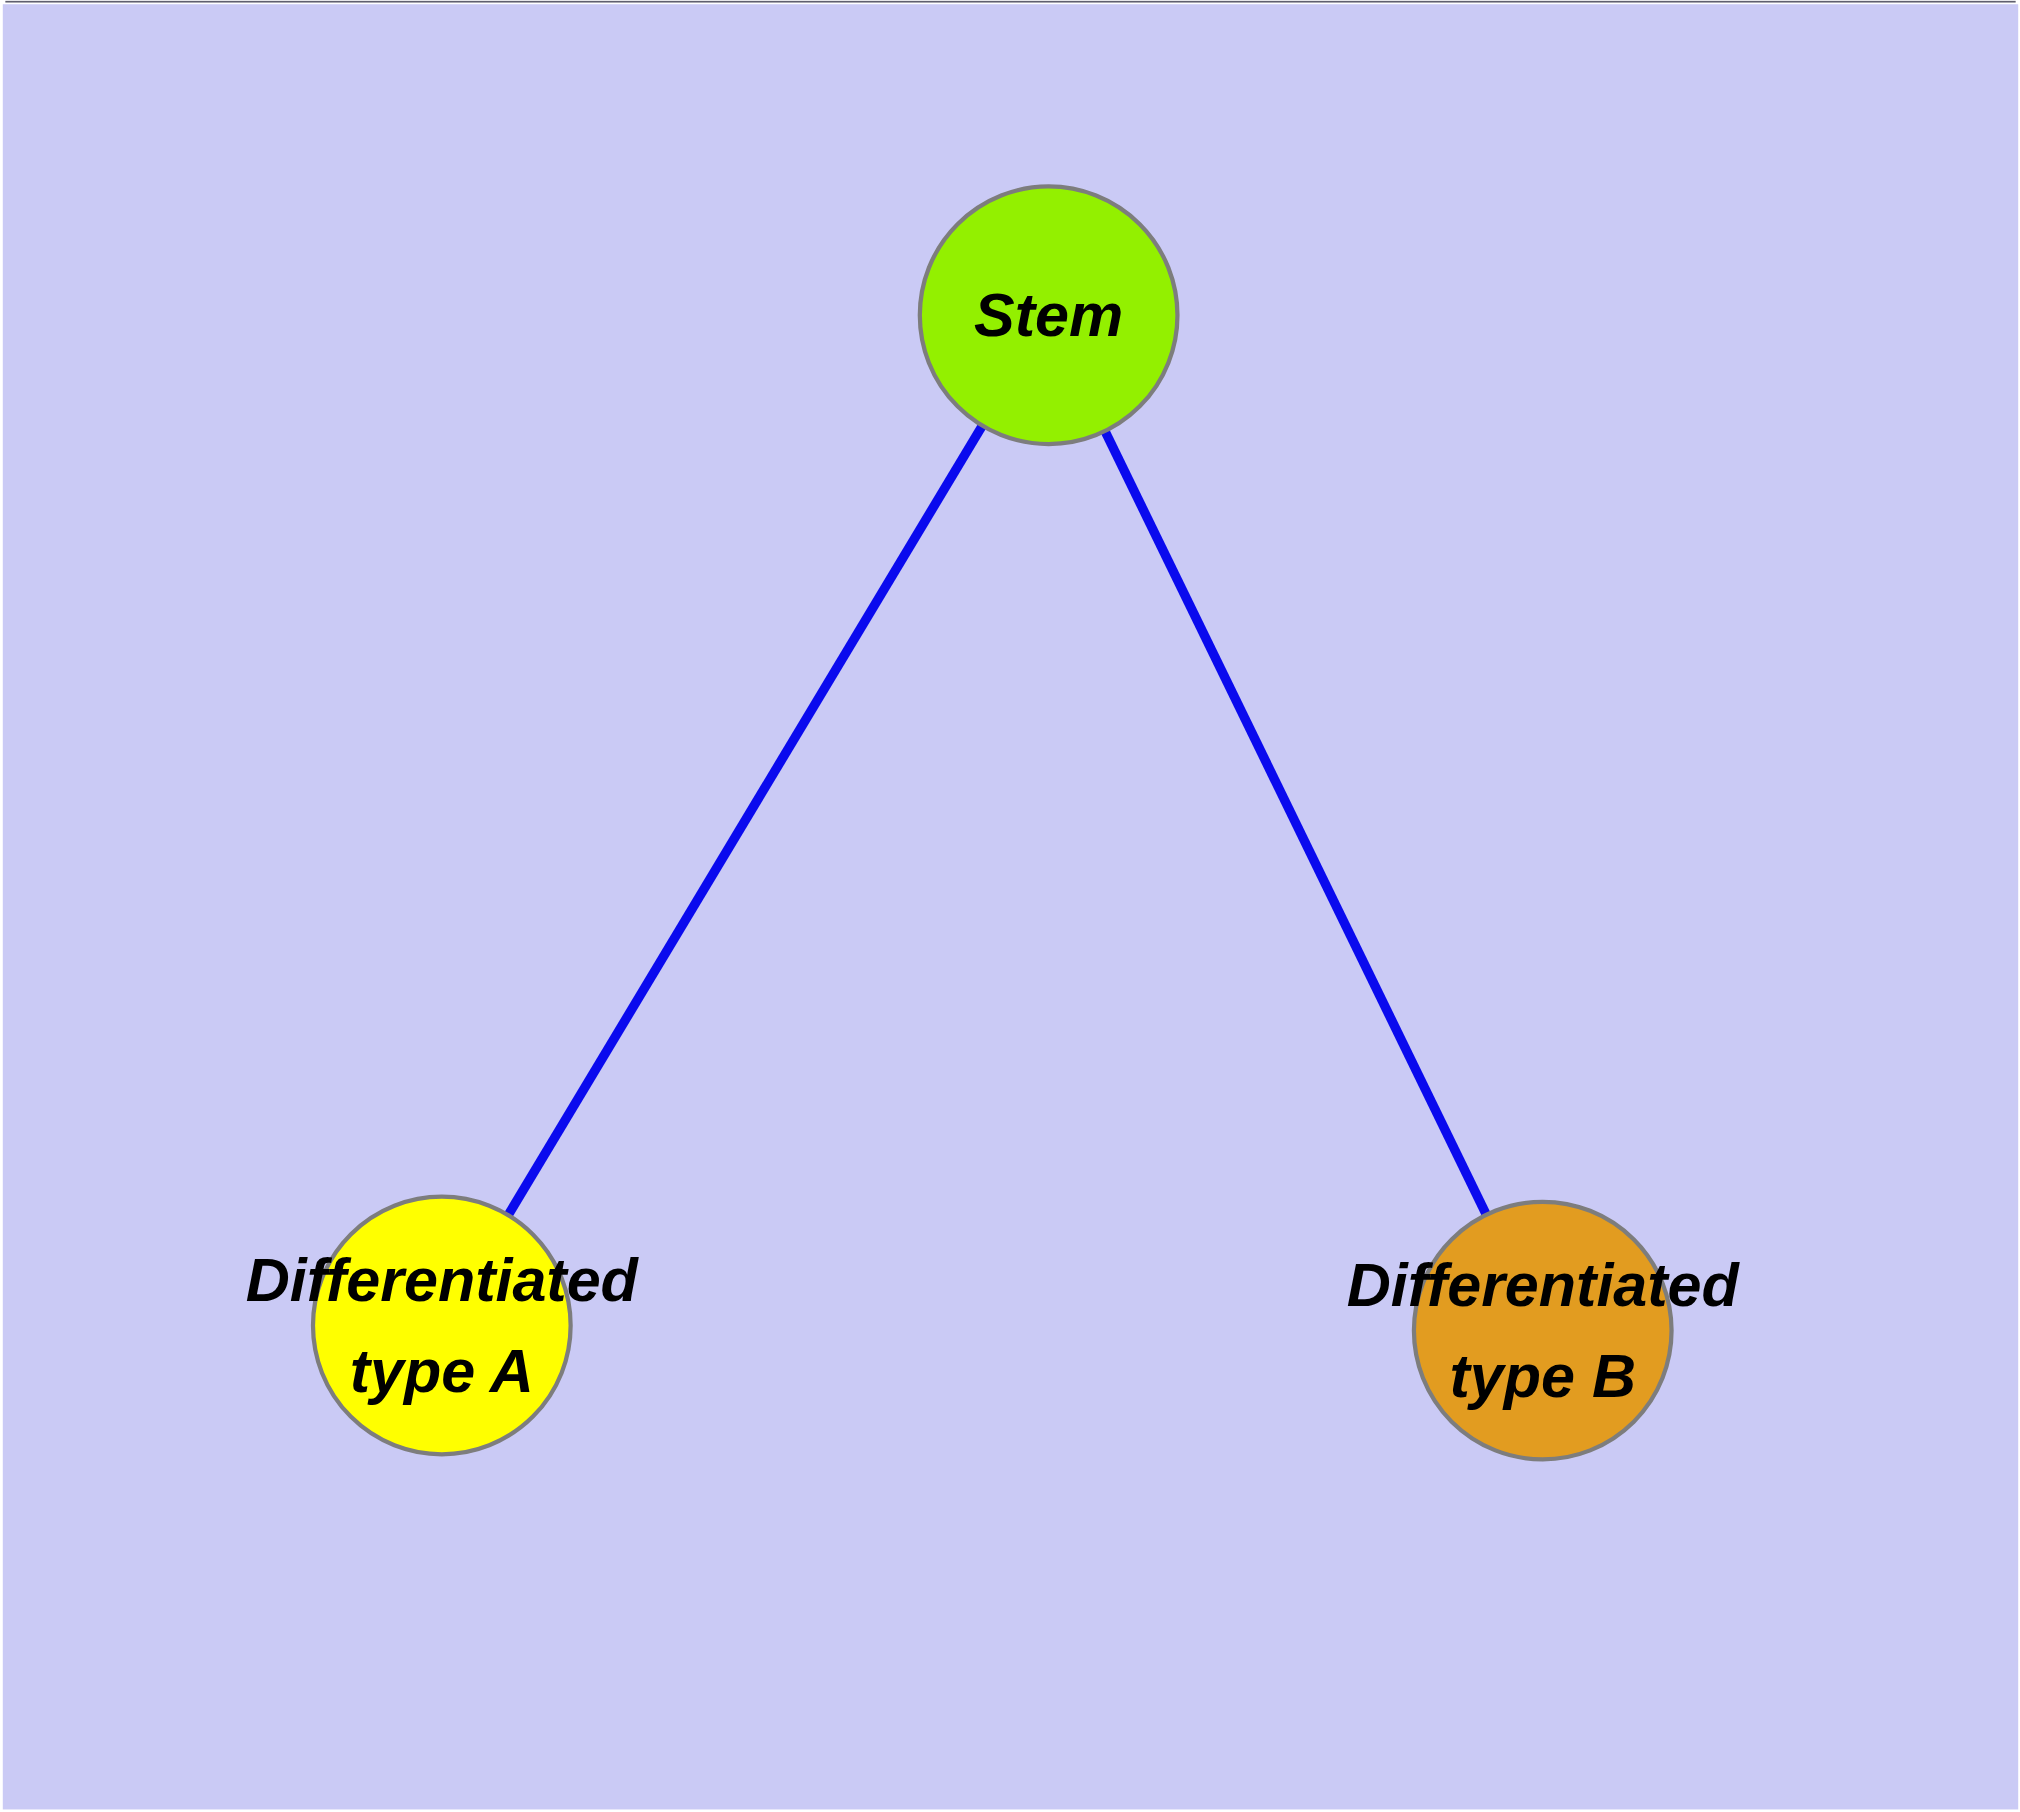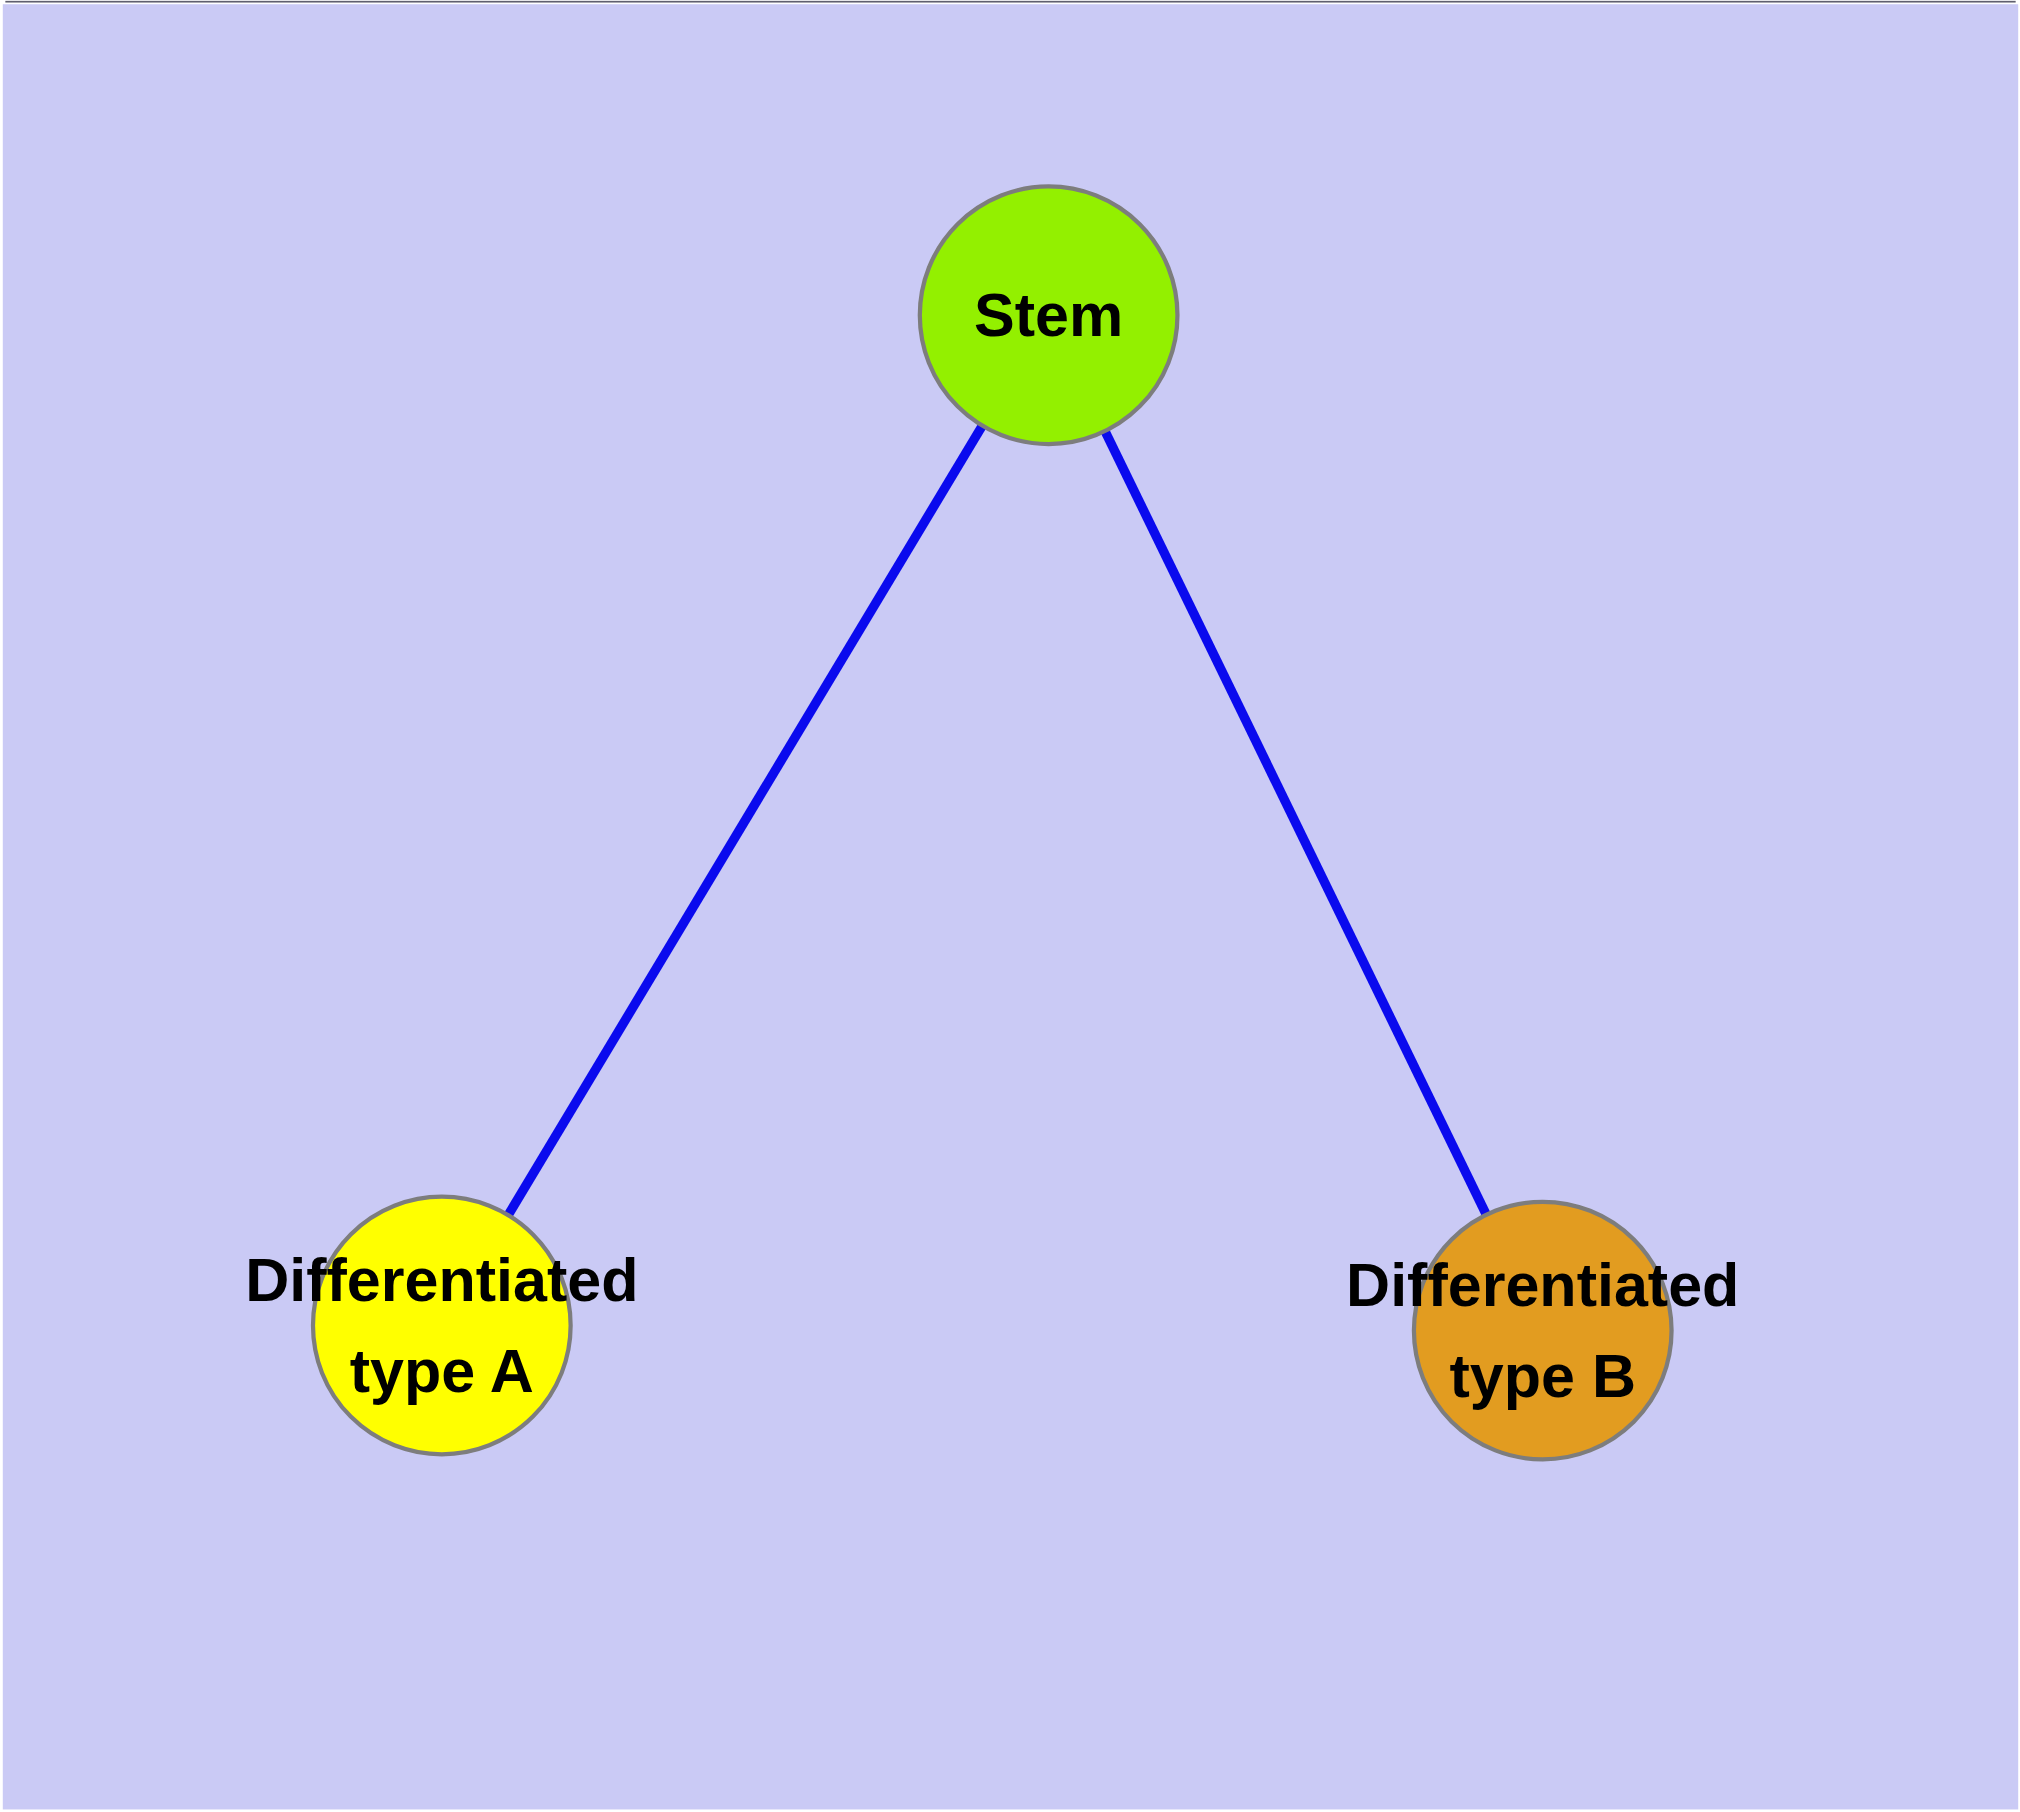--- a/index.html
+++ b/index.html
@@ -7,20 +7,21 @@
     padding: 0;
     background: #ffffff;
     font-family: "Liberation Sans", sans-serif;
   }
   .stage {
     position: relative;
     width: 2021px;
     height: 1812px;
     overflow: hidden;
     background: #ffffff;
+    font-style: italic;
   }
   svg.diagram {
     position: absolute;
     left: 0;
     top: 0;
     width: 2021px;
     height: 1812px;
     display: block;
   }
   .node-label {

